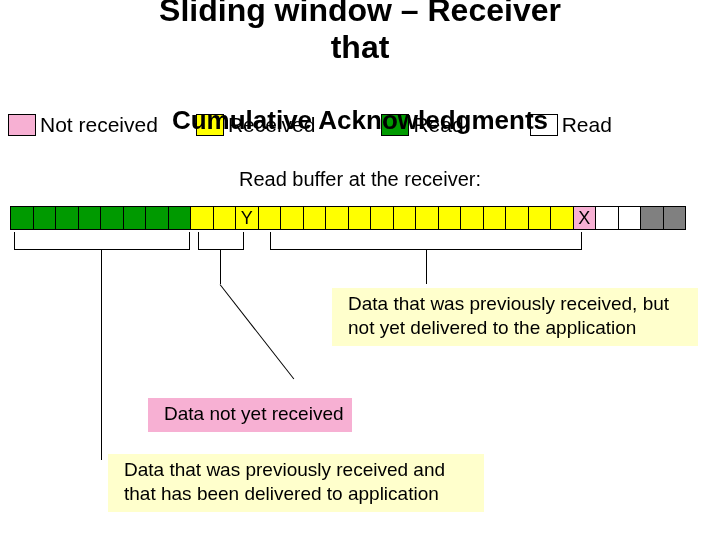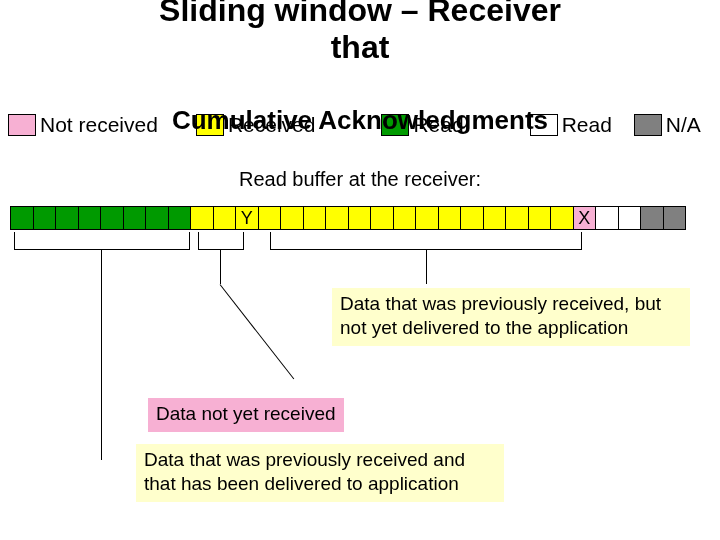--- a/index.html
+++ b/index.html
@@ -103,21 +103,21 @@
     position: absolute;
     width: 1px;
     background: #000;
   }
 
   .note {
     position: absolute;
     background: #ffffcc;
     border: 0;
     font-size: 19px;
-    padding: 4px 8px 6px 8px;
+    padding: 4px 8px 6px 16px;
     line-height: 1.25;
   }
   .note-pink {
     background: #f7b0d3;
   }
   .conn-diag {
     position: absolute;
     border-top: 1px solid #000;
     transform-origin: left center;
   }
@@ -141,24 +141,20 @@
     <span class="sw sw-yellow"></span>
     <span>Received</span>
   </span>
   <span class="item" style="margin-left:58px">
     <span class="sw sw-green"></span>
     <span>Read</span>
   </span>
   <span class="item" style="margin-left:58px">
     <span class="sw sw-white"></span>
     <span>Read</span>
-  </span>
-  <span class="item" style="margin-left:14px">
-    <span class="sw sw-gray"></span>
-    <span>N/A</span>
   </span>
 </div>
 
 <div class="caption">Read buffer at the receiver:</div>
 
 <div class="buffer" id="buffer">
     <div class="cell c-green"></div>
     <div class="cell c-green"></div>
     <div class="cell c-green"></div>
     <div class="cell c-green"></div>
@@ -198,13 +194,13 @@
 
 <div class="brace brace-top" style="top:232px; left:270px; width:312px;"></div>
 <div class="brace-tail" style="top:250px; left:426px; height:34px;"></div>
 
 <div class="conn-diag" style="top:284px; left:220px; width:120px; transform:rotate(52deg);"></div>
 
 <div class="note" style="top:288px; left:332px; width:342px;">Data that was previously received, but not yet delivered to the application</div>
 
 <div class="note note-pink" style="top:398px; left:148px;">Data not yet received</div>
 
-<div class="note" style="top:444px; left:108px; width:352px;margin-left:28px;">Data that was previously received and that has been delivered to application</div>
+<div class="note" style="top:454px; left:108px; width:352px;">Data that was previously received and that has been delivered to application</div>
 
 </body></html>

